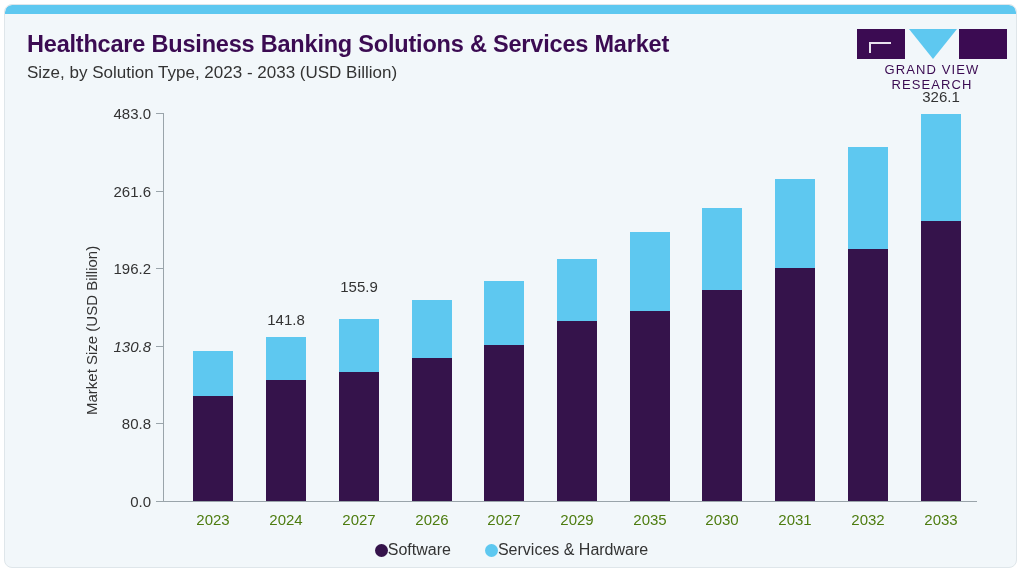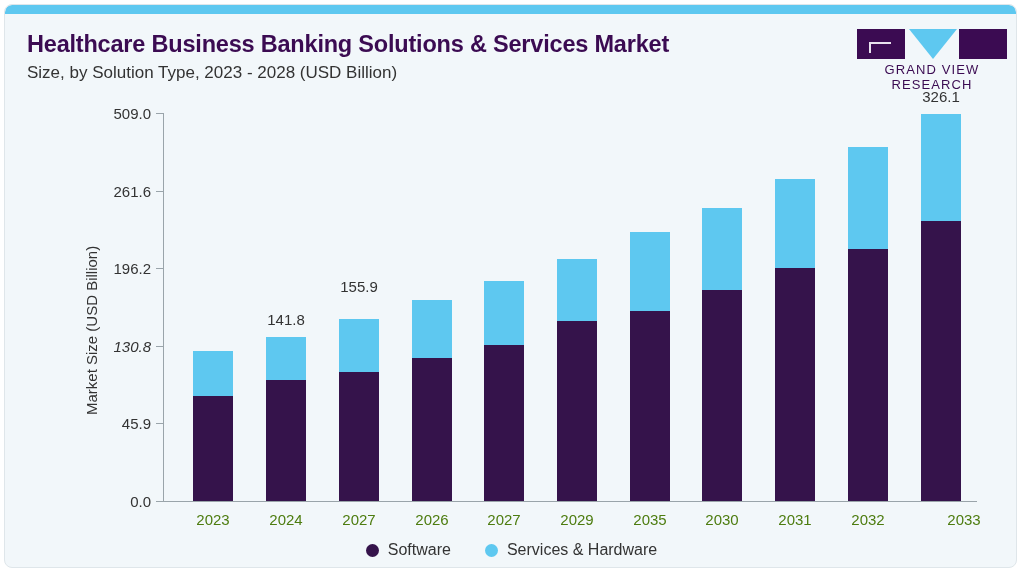--- a/index.html
+++ b/index.html
@@ -75,33 +75,33 @@
   #ylabel{
     position:absolute;font-size:15px;color:#333333;
     transform-origin:left top;transform:rotate(-90deg);
     white-space:nowrap;
   }
   
   #legend{
     position:absolute;left:0;top:536px;width:1013px;
     display:flex;justify-content:center;align-items:center;gap:34px;
   }
-  .legend-item{display:flex;align-items:center;gap:9px;}
+  .legend-item{display:flex;align-items:center;}
   .legend-dot{width:13px;height:13px;border-radius:50%;display:block;}
   .legend-text{font-size:16px;color:#333333;white-space:nowrap;}
 </style>
 </head>
 <body>
 
 <div id="card">
 
   <div id="topbar"></div>
 
   <div id="title">Healthcare Business Banking Solutions &amp; Services Market</div>
-  <div id="subtitle">Size, by Solution Type, 2023 - 2028 (USD Billion)</div>
+  <div id="subtitle">Size, by Solution Type, 2023 - 2033 (USD Billion)</div>
 
   <div id="logo">
     <div class="logo-shapes">
       <div class="logo-box logo-left">
         <div class="logo-g"></div>
       </div>
       <div class="logo-tri"></div>
       <div class="logo-box logo-right">
         
       </div>
@@ -109,29 +109,29 @@
     <div id="logo-text">GRAND VIEW RESEARCH</div>
   </div>
 
   <div id="plot">
     <div id="ylabel" style="left: 78px; top: 410px;">Market Size (USD Billion)</div>
     <div id="yaxis-line" style="left: 158px; top: 108px; height: 389px;"></div>
     <div id="xaxis-line" style="left: 158px; top: 496px; width: 814px;"></div>
     <div id="yticks">
         <div class="ytick-label" style="top: 496px; left: 76px;">0.0</div>
         <div class="ytick-mark" style="top: 496px; left: 151px;"></div>
-        <div class="ytick-label" style="top: 418.4px; left: 76px;">45.9</div>
+        <div class="ytick-label" style="top: 418.4px; left: 76px;">80.8</div>
         <div class="ytick-mark" style="top: 418.4px; left: 151px;"></div>
         <div class="ytick-label" style="top: 340.8px; left: 76px; font-style: italic;">130.8</div>
         <div class="ytick-mark" style="top: 340.8px; left: 151px;"></div>
         <div class="ytick-label" style="top: 263.2px; left: 76px;">196.2</div>
         <div class="ytick-mark" style="top: 263.2px; left: 151px;"></div>
         <div class="ytick-label" style="top: 185.6px; left: 76px;">261.6</div>
         <div class="ytick-mark" style="top: 185.6px; left: 151px;"></div>
-        <div class="ytick-label" style="top: 108px; left: 76px;">509.0</div>
+        <div class="ytick-label" style="top: 108px; left: 76px;">483.0</div>
         <div class="ytick-mark" style="top: 108px; left: 151px;"></div>
       </div>
     <div id="bars">
         <div class="bar-group" style="left: 188px; top: 346.021px; width: 40px; height: 149.979px;">
           <div class="seg seg-sh" style="top: 0px; height: 44.4954px; background: rgb(94, 200, 240);"></div>
           <div class="seg seg-sw" style="top: 44.4954px; height: 105.484px; background: rgb(53, 19, 75);"></div>
         </div>
         <div class="bar-group" style="left: 261px; top: 331.545px; width: 40px; height: 164.455px;">
           <div class="seg seg-sh" style="top: 0px; height: 43.4275px; background: rgb(94, 200, 240);"></div>
           <div class="seg seg-sw" style="top: 43.4275px; height: 121.028px; background: rgb(53, 19, 75);"></div>
@@ -180,21 +180,21 @@
         <div class="xtick-label" style="left: 168px; top: 506px; width: 80px;">2023</div>
         <div class="xtick-label" style="left: 241px; top: 506px; width: 80px;">2024</div>
         <div class="xtick-label" style="left: 314px; top: 506px; width: 80px;">2027</div>
         <div class="xtick-label" style="left: 387px; top: 506px; width: 80px;">2026</div>
         <div class="xtick-label" style="left: 459px; top: 506px; width: 80px;">2027</div>
         <div class="xtick-label" style="left: 532px; top: 506px; width: 80px;">2029</div>
         <div class="xtick-label" style="left: 605px; top: 506px; width: 80px;">2035</div>
         <div class="xtick-label" style="left: 677px; top: 506px; width: 80px;">2030</div>
         <div class="xtick-label" style="left: 750px; top: 506px; width: 80px;">2031</div>
         <div class="xtick-label" style="left: 823px; top: 506px; width: 80px;">2032</div>
-        <div class="xtick-label" style="left: 919px; top: 506px; width: 80px;">2033</div>
+        <div class="xtick-label" style="left: 896px; top: 506px; width: 80px;">2033</div>
       </div>
   </div>
 
   <div id="legend">
       <div class="legend-item">
         <span class="legend-dot" style="background: rgb(53, 19, 75);"></span>
         <span class="legend-text">Software</span>
       </div>
       <div class="legend-item">
         <span class="legend-dot" style="background: rgb(94, 200, 240);"></span>

